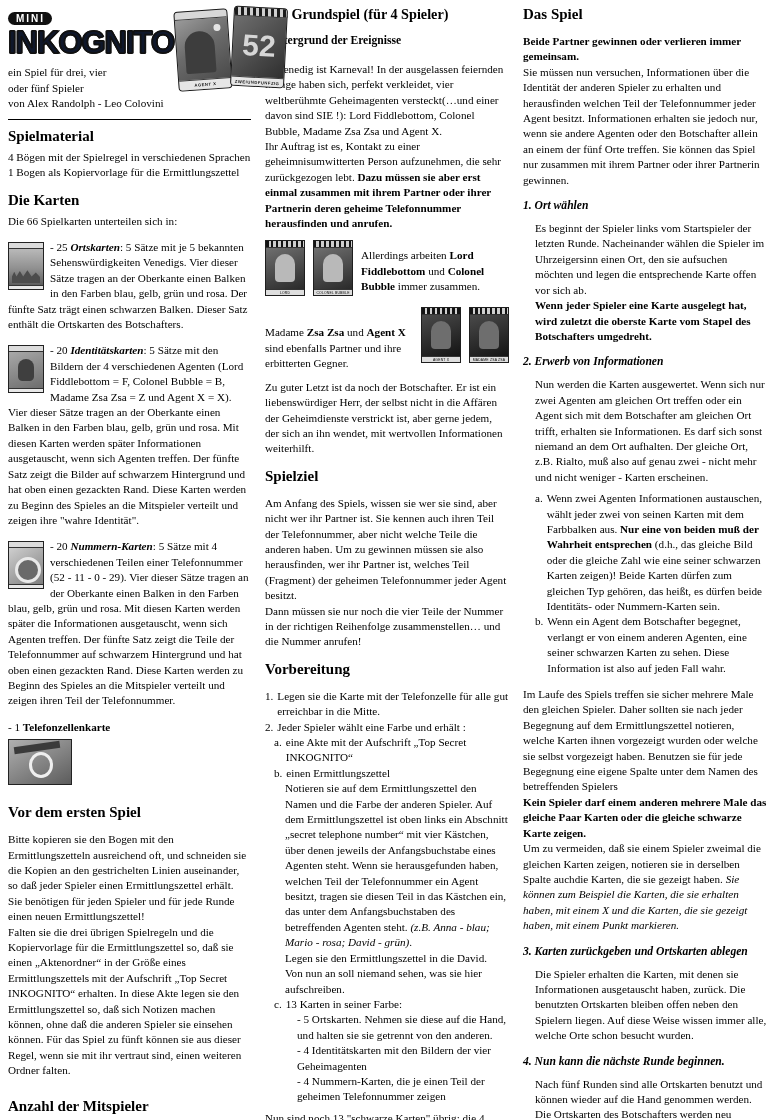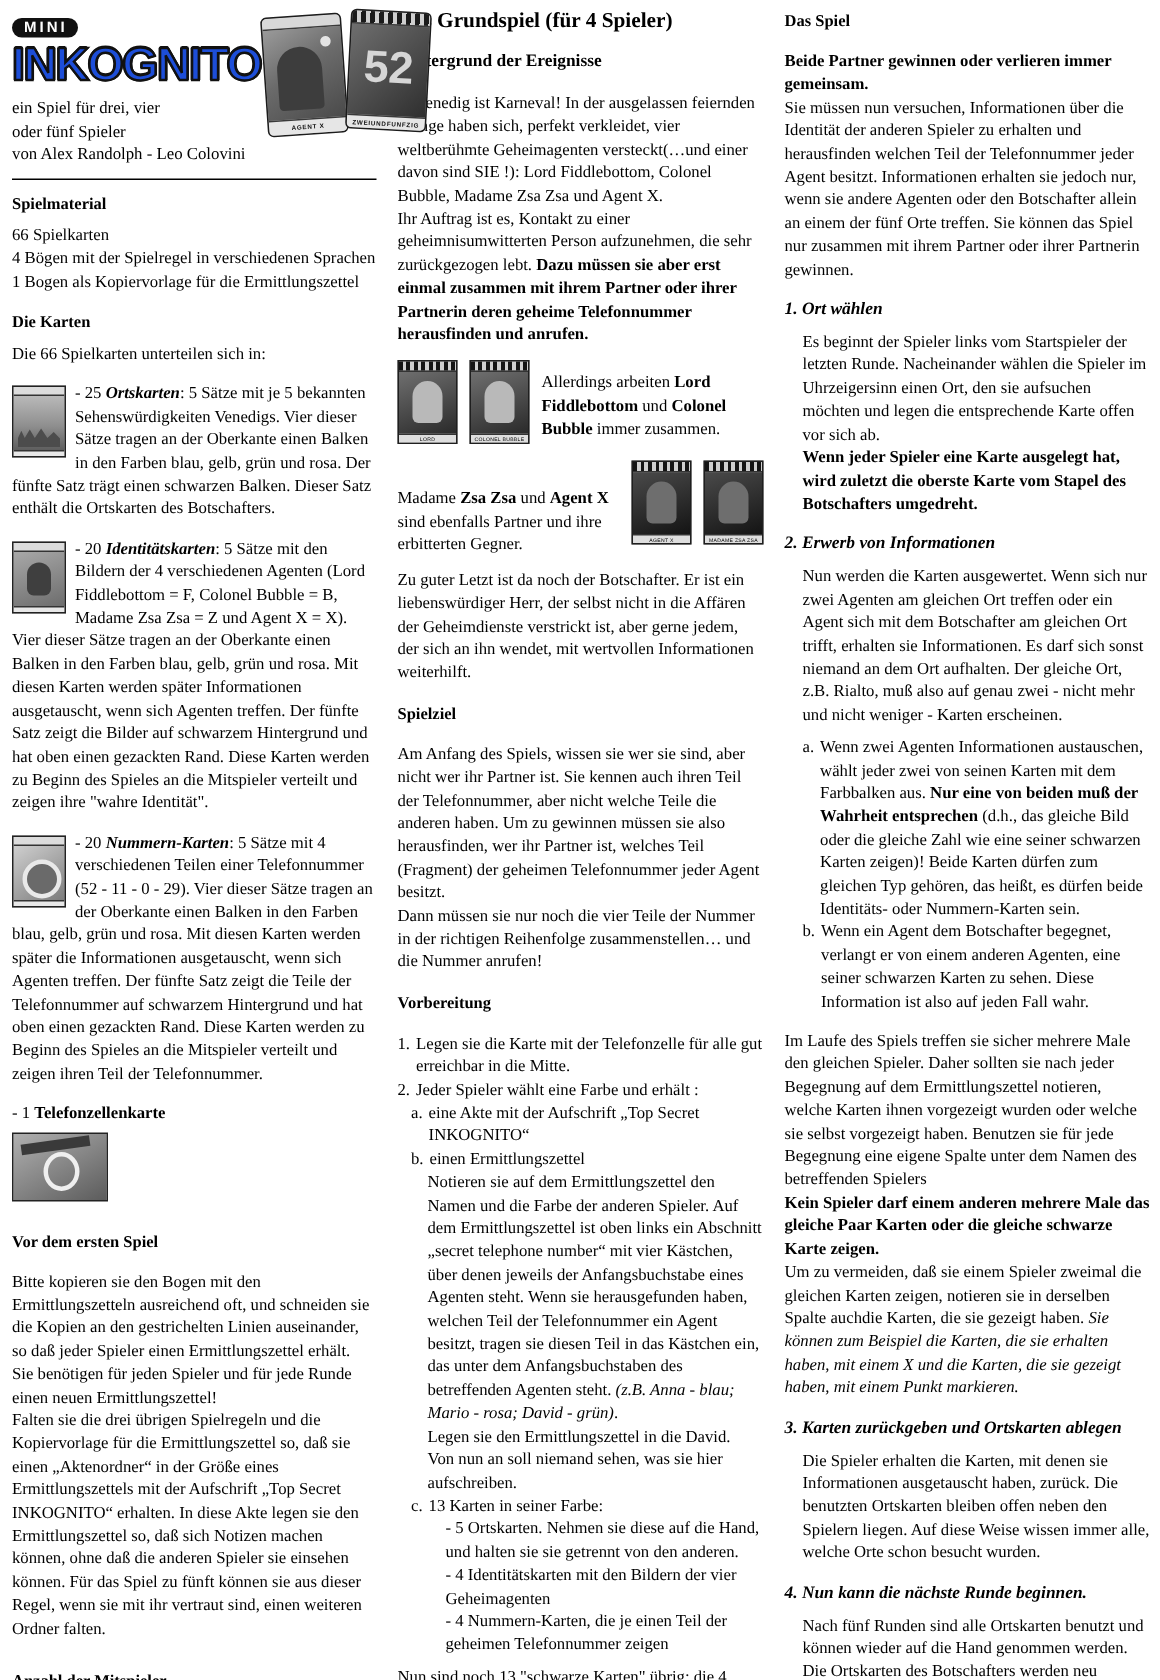--- a/index.html
+++ b/index.html
@@ -49,21 +49,21 @@
     border-radius: 7px;
     line-height: 11px;
   }
   .inkognito {
     font-family: "Liberation Sans", sans-serif;
     font-weight: bold;
     font-size: 31px;
     letter-spacing: -1px;
     line-height: 31px;
     margin-top: 1px;
-    color: #1d4ed8;
+    color: #0f172a;
     -webkit-text-stroke: 1.6px #111;
     text-shadow:
       -1px 0 #111, 1px 0 #111, 0 -1px #111, 0 1px #111;
   }
   .byline {
     font-size: 11.2px;
     line-height: 15.6px;
     margin-top: 7px;
   }
   .logo-cards {
@@ -142,21 +142,21 @@
   .hrule {
     border: 0;
     border-top: 1.6px solid #000;
     margin: 7px 0 8px 0;
   }
 
   
   h2.sec {
     font-family: "Liberation Serif", serif;
     font-weight: bold;
-    font-size: 11px;
+    font-size: 15px;
     line-height: 16px;
     margin: 0 0 6px 0;
   }
   h2.sec.big {
     font-size: 14.2px;
   }
   h3.sub {
     font-weight: bold;
     font-size: 11.6px;
     line-height: 14px;
@@ -334,21 +334,20 @@
             <div class="bignum">52</div>
           </div>
           <div class="caption">ZWEIUNDFUNFZIG</div>
         </div>
       </div>
     </div>
 
     <hr class="hrule">
 
     <h2 class="sec">Spielmaterial</h2>
-    <p class="t">66 Spielkarten</p>
     <p class="t">4 Bögen mit der Spielregel in verschiedenen Sprachen</p>
     <p class="t">1 Bogen als Kopiervorlage für die Ermittlungszettel</p>
 
     <div class="gap"></div>
 
     <h2 class="sec">Die Karten</h2>
     <p class="t">Die 66 Spielkarten unterteilen sich in:</p>
 
     <div class="gap"></div>
 

